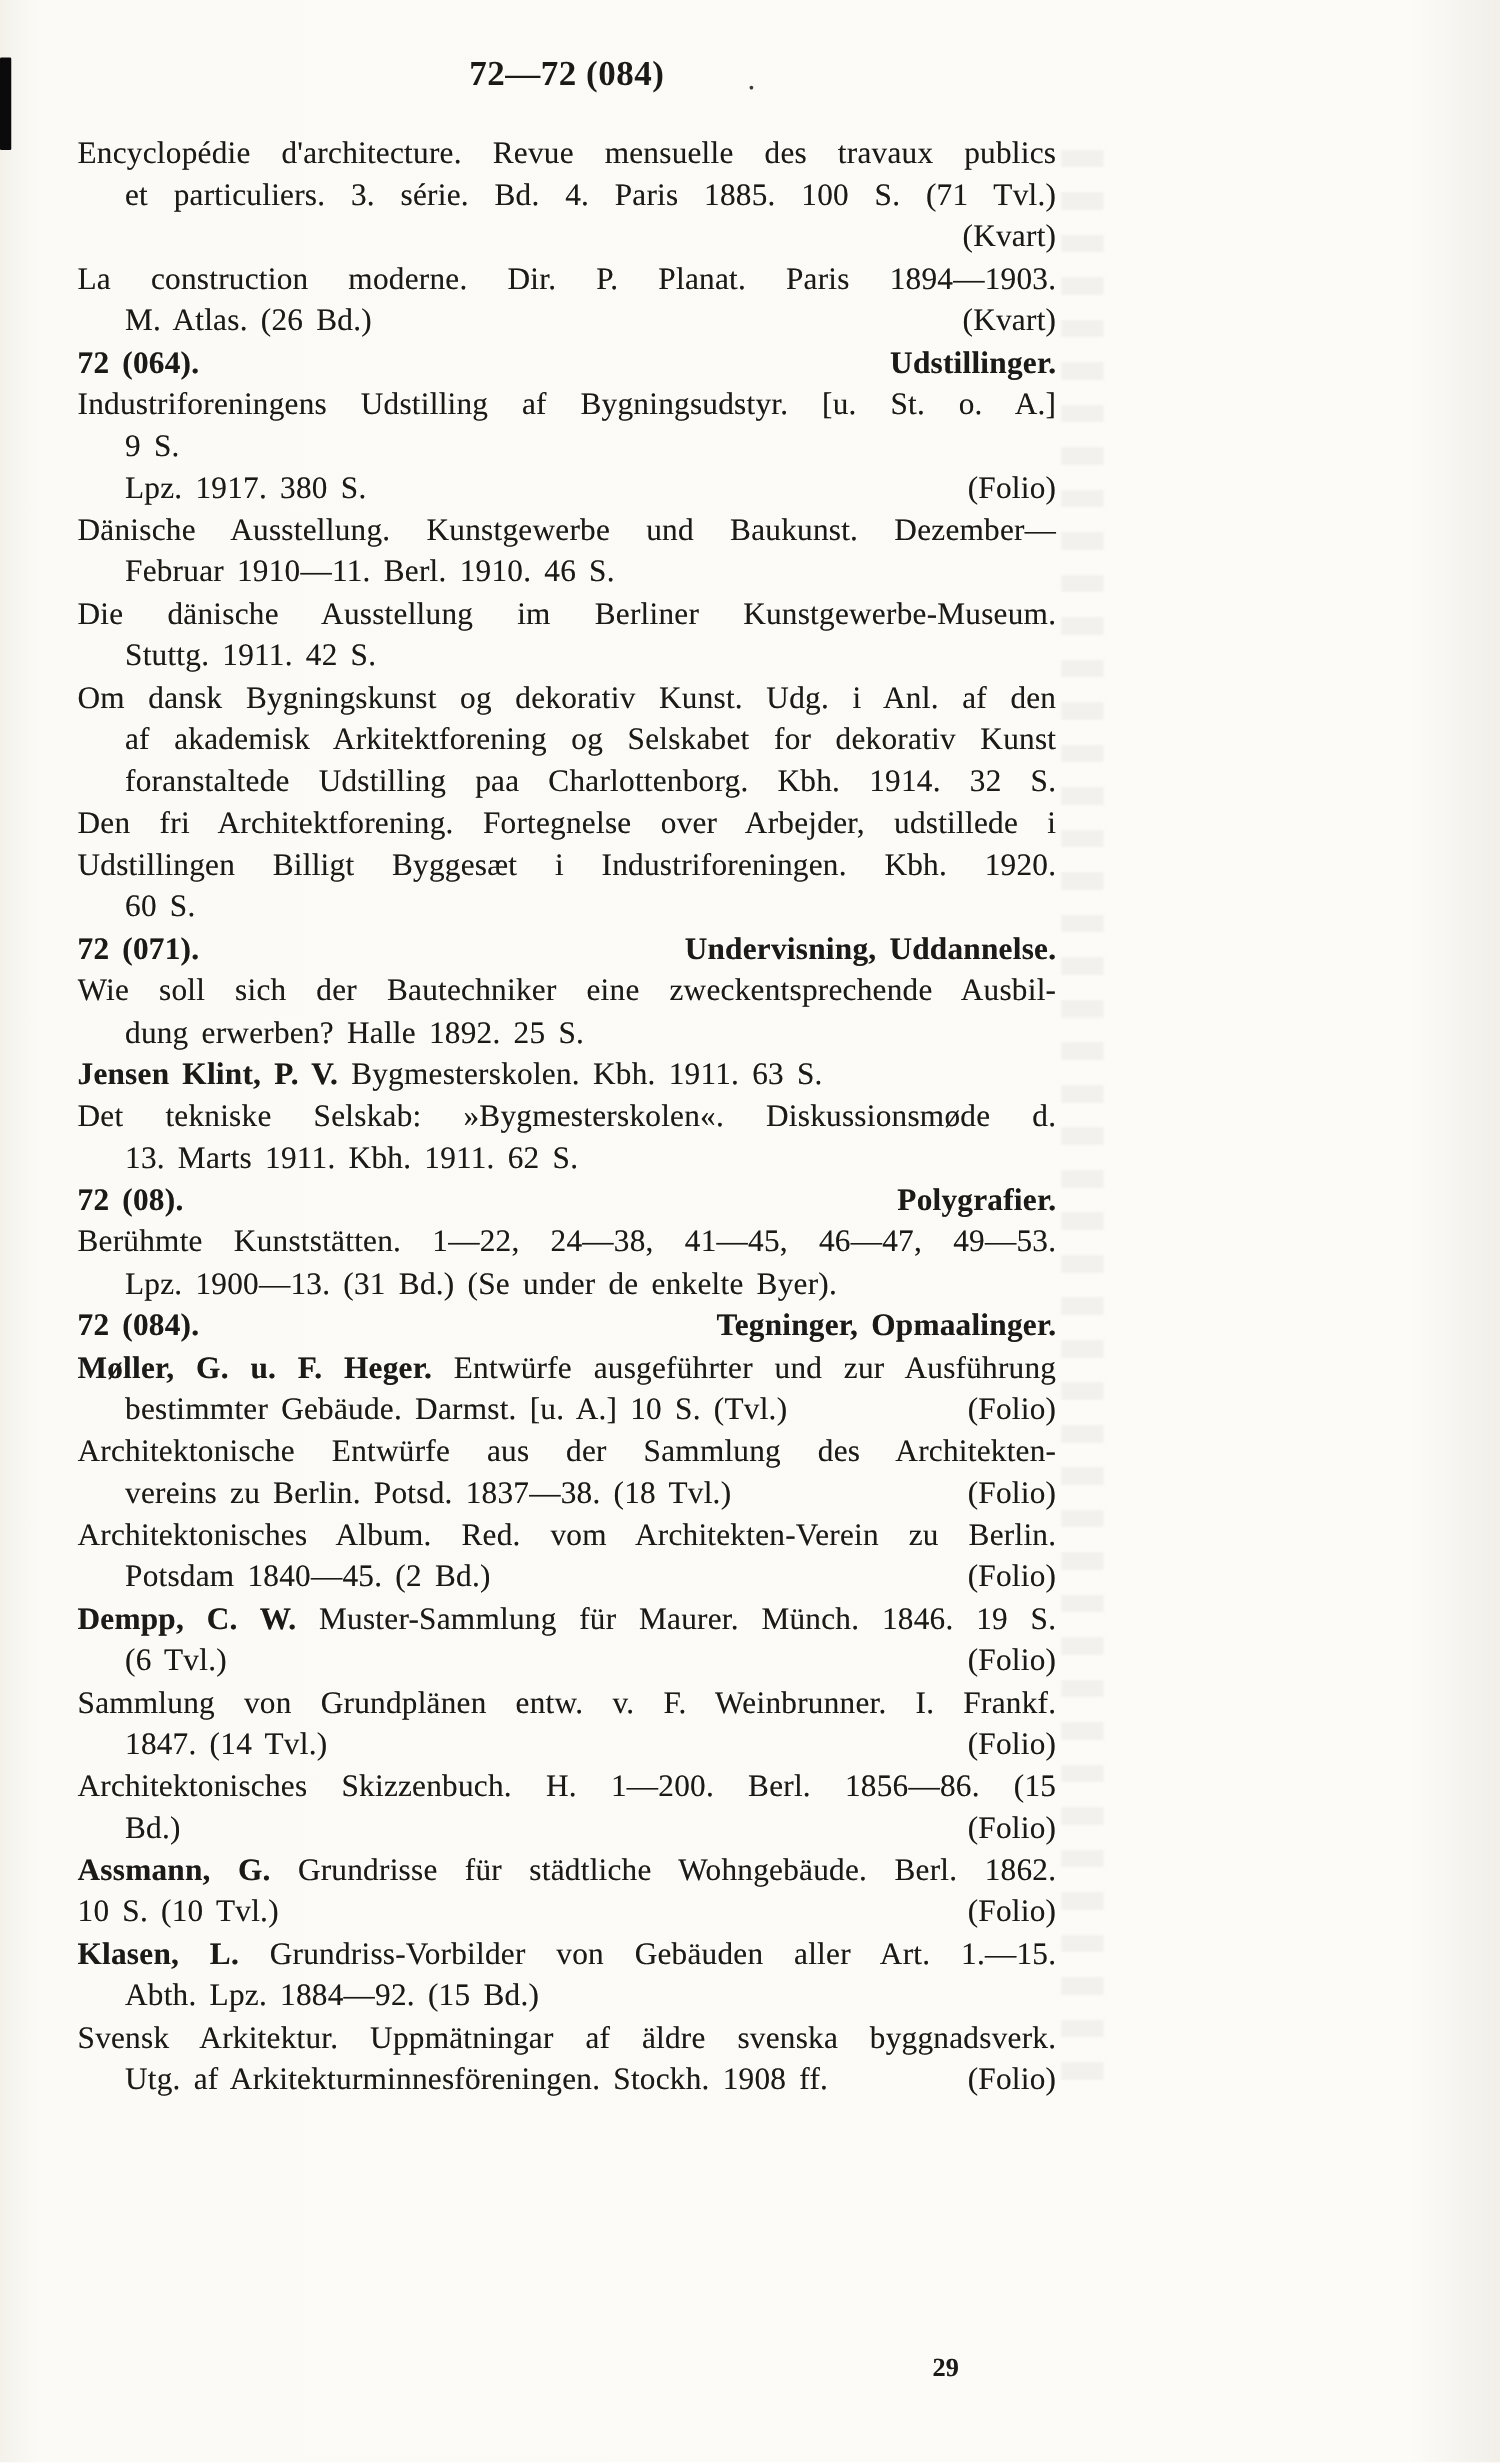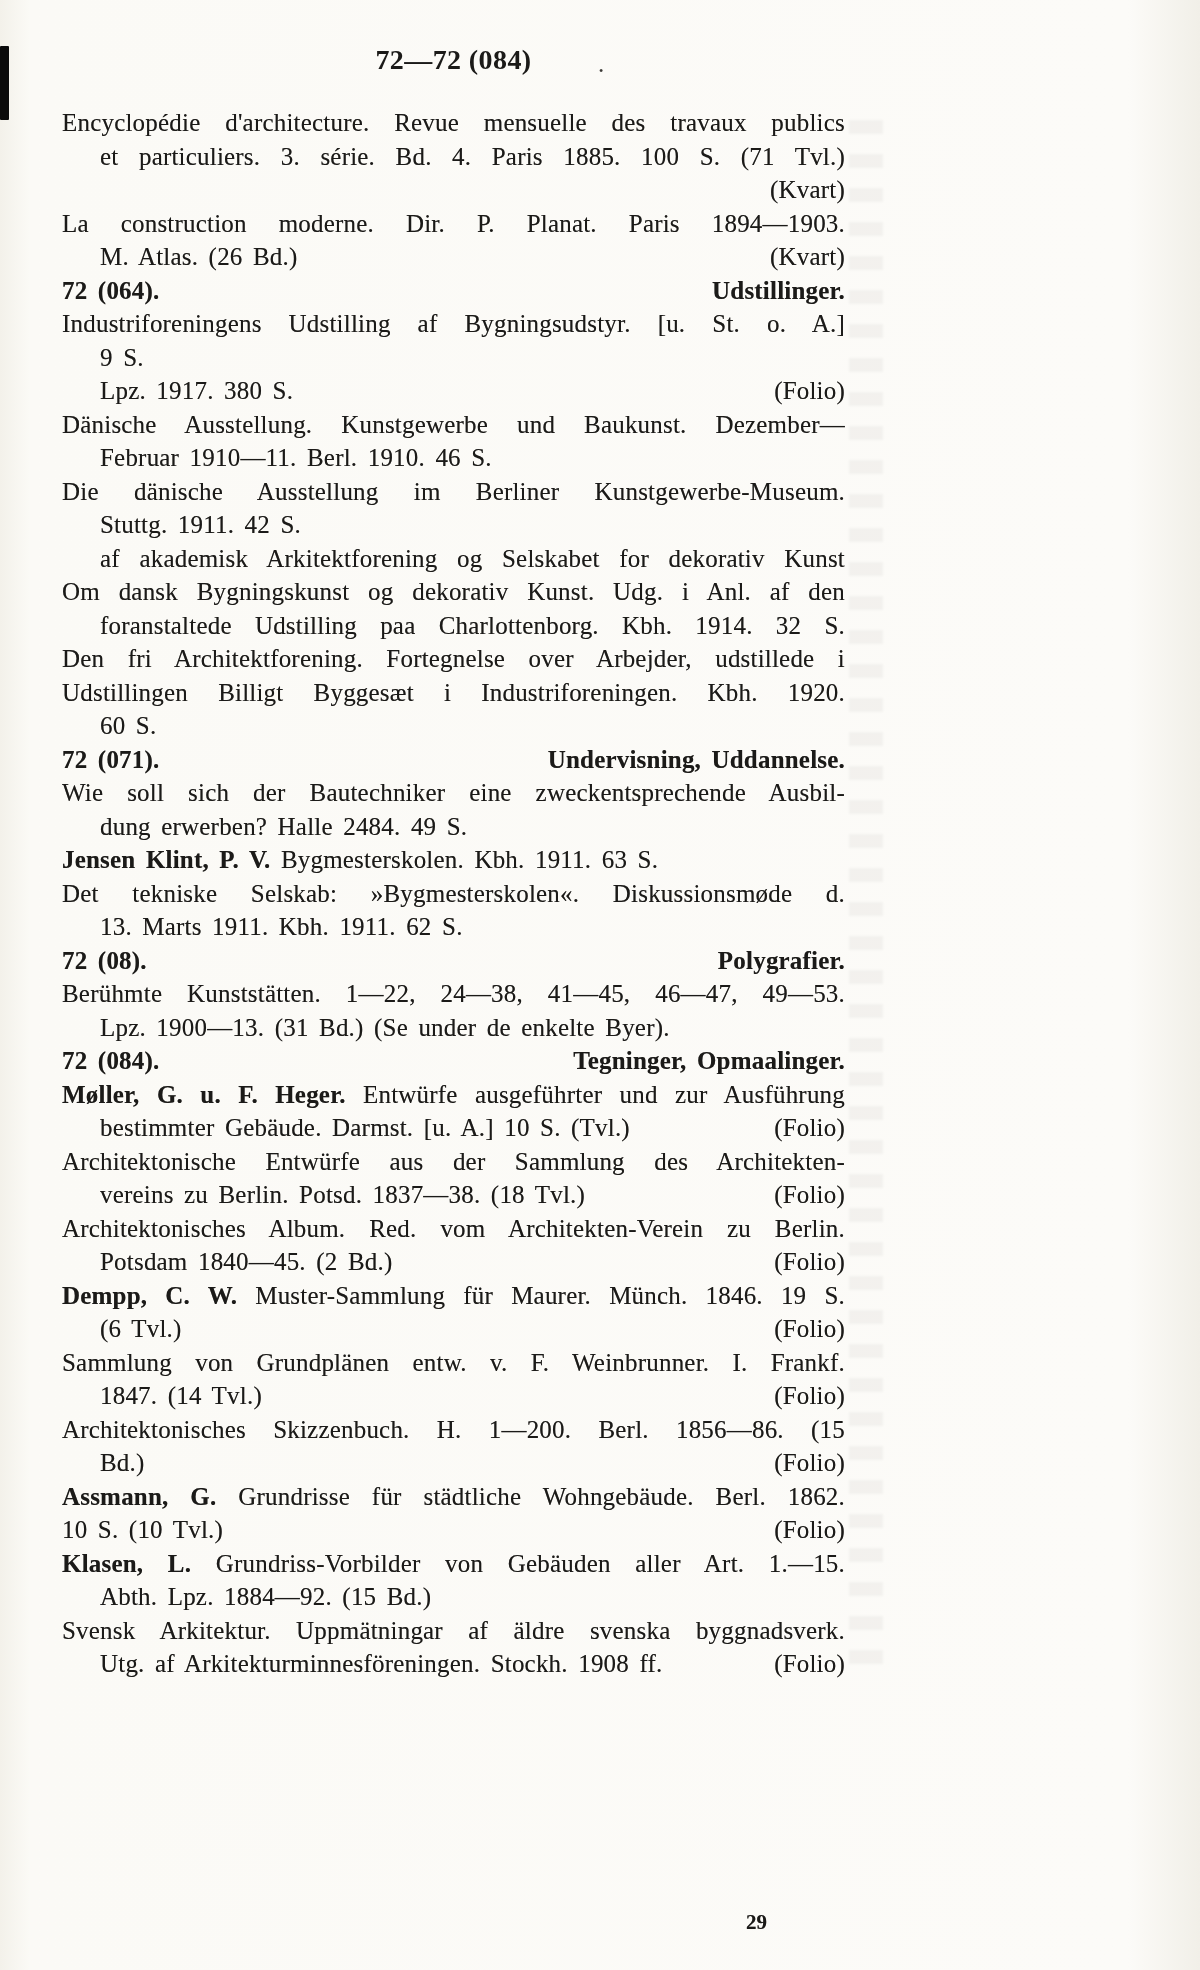--- a/index.html
+++ b/index.html
@@ -53,21 +53,20 @@
   .line b{font-weight:700;}
   .footer-page{
     position:absolute;top:1874px;left:62px;width:783px;
     text-align:center;font-size:25px;letter-spacing:1px;
     text-shadow:0 0 .4px rgba(20,18,15,.45);
   }
   .footer-sheet{
     position:absolute;top:1882px;left:746px;
     font-size:21px;font-weight:700;
     text-shadow:0 0 .4px rgba(20,18,15,.45);
-    margin-top:28px;
   }
 </style>
 </head>
 <body>
 
 <div class="page">
 
   <div class="artifact-bar"></div>
   <div class="bleed"></div>
 
@@ -90,32 +89,32 @@
       <div class="line full">Industriforeningens Udstilling af Bygningsudstyr. [u. St. o. A.]</div>
       <div class="line left indent">9 S.</div>
       <div class="line split indent">
         <span>Lpz. 1917.  380 S.</span>
         <span>(Folio)</span>
       </div>
       <div class="line full">Dänische Ausstellung.  Kunstgewerbe und Baukunst.  Dezember—</div>
       <div class="line left indent">Februar 1910—11.  Berl. 1910.  46 S.</div>
       <div class="line full">Die dänische Ausstellung im Berliner Kunstgewerbe-Museum.</div>
       <div class="line left indent">Stuttg. 1911.  42 S.</div>
+      <div class="line full">Om dansk Bygningskunst og dekorativ Kunst.  Udg. i Anl. af den</div>
       <div class="line full indent">af akademisk Arkitektforening og Selskabet for dekorativ Kunst</div>
-      <div class="line full">Om dansk Bygningskunst og dekorativ Kunst.  Udg. i Anl. af den</div>
       <div class="line full indent">foranstaltede Udstilling paa Charlottenborg.  Kbh. 1914.  32 S.</div>
       <div class="line full">Den fri Architektforening.  Fortegnelse over Arbejder, udstillede i</div>
       <div class="line full">Udstillingen Billigt Byggesæt i Industriforeningen.  Kbh. 1920.</div>
       <div class="line left indent">60 S.</div>
       <div class="line head">
         <span>72 (071).</span>
         <span>Undervisning, Uddannelse.</span>
       </div>
       <div class="line full">Wie soll sich der Bautechniker eine zweckentsprechende Ausbil-</div>
-      <div class="line left indent">dung erwerben?  Halle 2484.  49 S.</div>
+      <div class="line left indent">dung erwerben?  Halle 1892.  25 S.</div>
       <div class="line left"><b>Jensen Klint, P. V.</b> Bygmesterskolen.  Kbh. 1911.  63 S.</div>
       <div class="line full">Det tekniske Selskab: »Bygmesterskolen«.  Diskussionsmøde d.</div>
       <div class="line left indent">13. Marts 1911.  Kbh. 1911.  62 S.</div>
       <div class="line head">
         <span>72 (08).</span>
         <span>Polygrafier.</span>
       </div>
       <div class="line full">Berühmte Kunststätten.  1—22, 24—38, 41—45, 46—47, 49—53.</div>
       <div class="line left indent">Lpz. 1900—13.  (31 Bd.)  (Se under de enkelte Byer).</div>
       <div class="line head">

